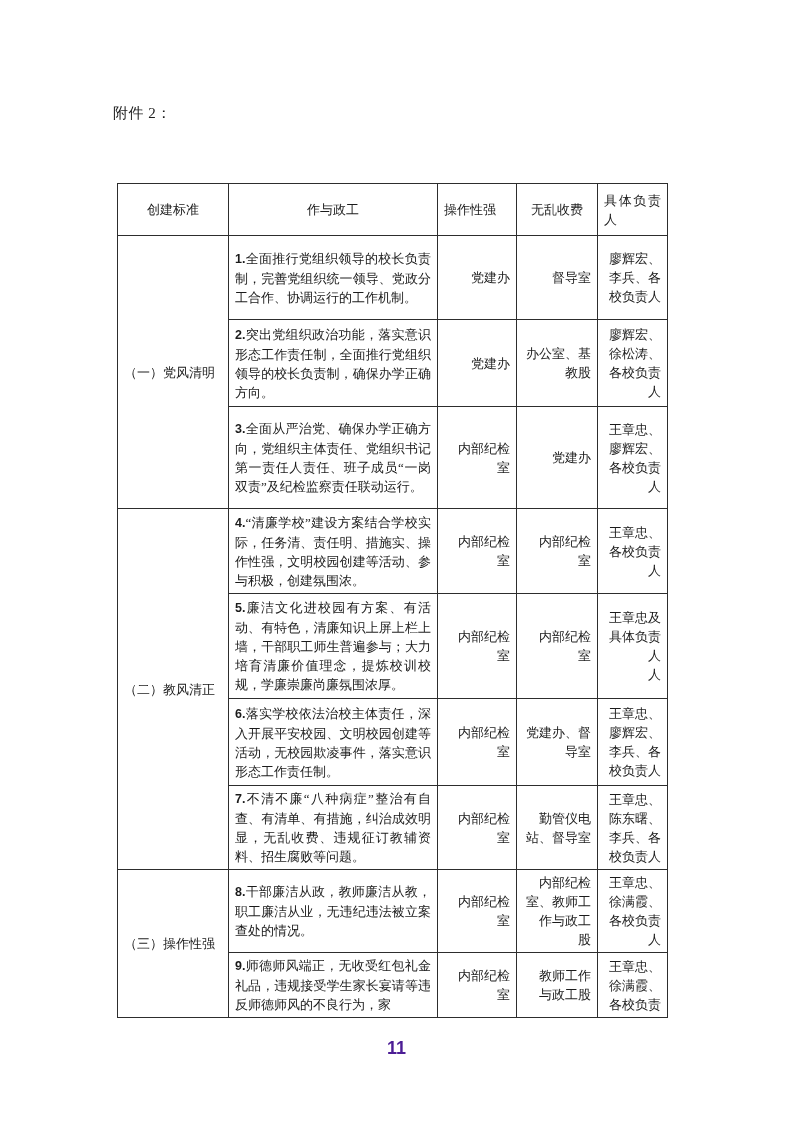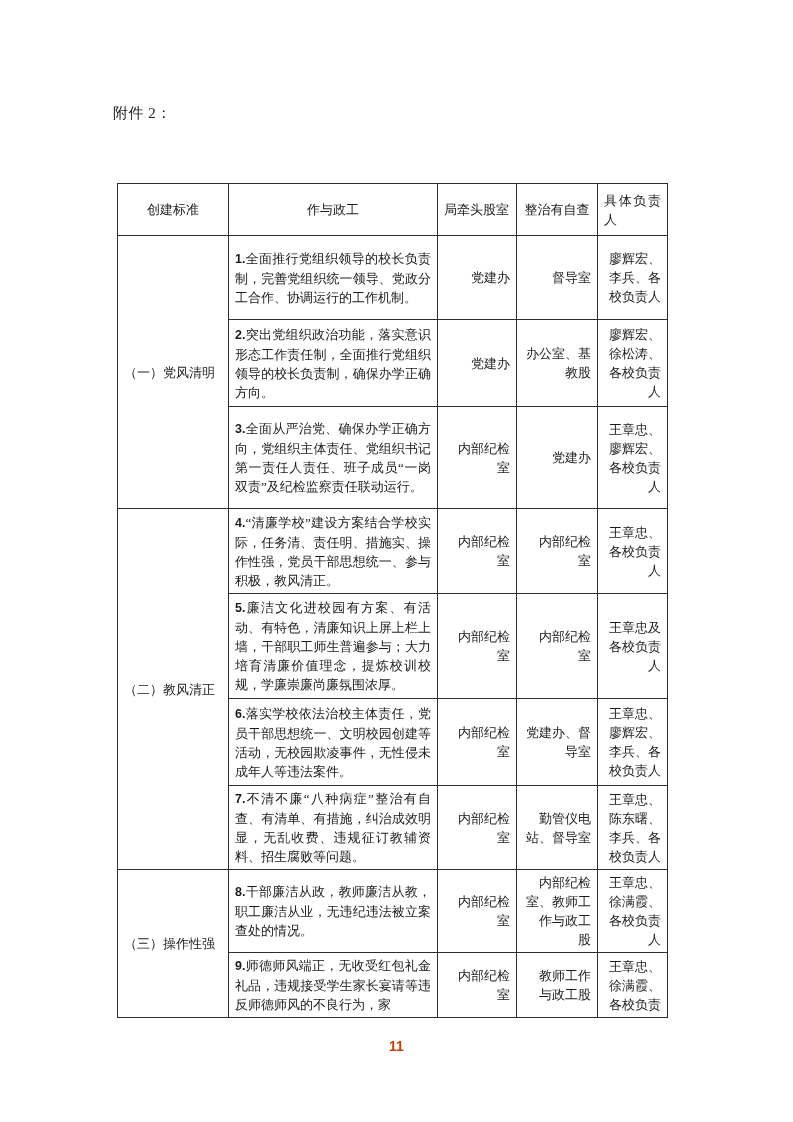--- a/index.html
+++ b/index.html
@@ -32,22 +32,22 @@
     overflow:hidden;
   }
   th.hdr-center{text-align:center;}
   th.hdr-justify{text-align:justify;line-height:20px;}
   td.cat{text-align:left;padding:3px 2px;}
   td.content{text-align:justify;padding:3px 8px;}
   td.mid{text-align:right;white-space:pre-line;padding:3px 4px;}
   .num{font-weight:bold;font-family:"Liberation Sans","DejaVu Sans",sans-serif;font-size:12.5px;}
   .page-number{
     position:absolute;left:0;top:1038px;width:100%;
-    text-align:center;font-size:14px;font-weight:bold;
-    font-family:"Liberation Sans","DejaVu Sans",sans-serif;color:#c2410c;
+    text-align:center;font-size:18px;font-weight:bold;
+    font-family:"Liberation Sans","DejaVu Sans",sans-serif;color:#4c1d95;
   }
 </style>
 </head>
 <body>
 
 <div class="page">
 
   <div class="attachment-label">附件 2：</div>
 
 
@@ -56,22 +56,22 @@
       <col style="width:111px">
         <col style="width:209px">
         <col style="width:79px">
         <col style="width:81px">
         <col style="width:70px">
     </colgroup>
     <tbody>
       <tr style="height:52px">
         <th class="hdr-center">创建标准</th>
         <th class="hdr-center">作与政工</th>
-        <th class="hdr-justify">局牵头股室</th>
-        <th class="hdr-center">整治有自查</th>
+        <th class="hdr-justify">操作性强</th>
+        <th class="hdr-center">无乱收费</th>
         <th class="hdr-justify">具体负责人</th>
       </tr>
 
       <tr style="height:84px">
         <td class="cat" rowspan="3">（一）党风清明</td>
         <td class="content"><span class="num">1.</span><span>全面推行党组织领导的校长负责制，完善党组织统一领导、党政分工合作、协调运行的工作机制。</span></td>
         <td class="mid">党建办</td>
         <td class="mid">督导室</td>
         <td class="mid">廖辉宏、
 李兵、各
@@ -93,41 +93,41 @@
 室</td>
         <td class="mid">党建办</td>
         <td class="mid">王章忠、
 廖辉宏、
 各校负责
 人</td>
       </tr>
 
       <tr style="height:85px">
         <td class="cat" rowspan="4">（二）教风清正</td>
-        <td class="content"><span class="num">4.</span><span>“清廉学校”建设方案结合学校实际，任务清、责任明、措施实、操作性强，党员干部思想统一、参与积极，教风清正。</span></td>
+        <td class="content"><span class="num">4.</span><span>“清廉学校”建设方案结合学校实际，任务清、责任明、措施实、操作性强，文明校园创建等活动、参与积极，创建氛围浓。</span></td>
         <td class="mid">内部纪检
 室</td>
         <td class="mid">内部纪检
 室</td>
         <td class="mid">王章忠、
 各校负责
 人</td>
       </tr>
       <tr style="height:105px">
         <td class="content"><span class="num">5.</span><span>廉洁文化进校园有方案、有活动、有特色，清廉知识上屏上栏上墙，干部职工师生普遍参与；大力培育清廉价值理念，提炼校训校规，学廉崇廉尚廉氛围浓厚。</span></td>
         <td class="mid">内部纪检
 室</td>
         <td class="mid">内部纪检
 室</td>
         <td class="mid">王章忠及
-各校负责
+具体负责人
 人</td>
       </tr>
       <tr style="height:87px">
-        <td class="content"><span class="num">6.</span><span>落实学校依法治校主体责任，党员干部思想统一、文明校园创建等活动，无校园欺凌事件，无性侵未成年人等违法案件。</span></td>
+        <td class="content"><span class="num">6.</span><span>落实学校依法治校主体责任，深入开展平安校园、文明校园创建等活动，无校园欺凌事件，落实意识形态工作责任制。</span></td>
         <td class="mid">内部纪检
 室</td>
         <td class="mid">党建办、督
 导室</td>
         <td class="mid">王章忠、
 廖辉宏、
 李兵、各
 校负责人</td>
       </tr>
       <tr style="height:83px">

